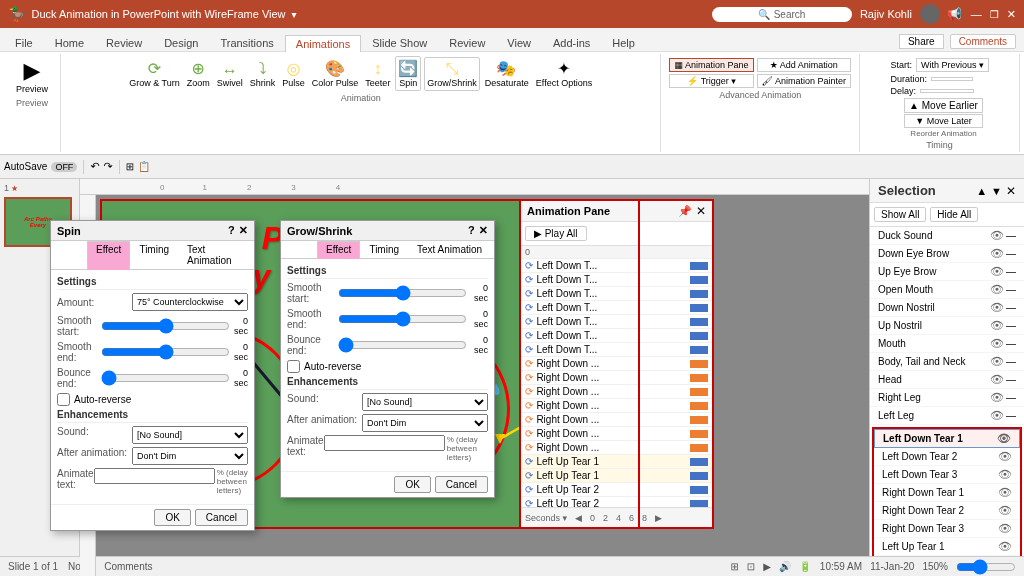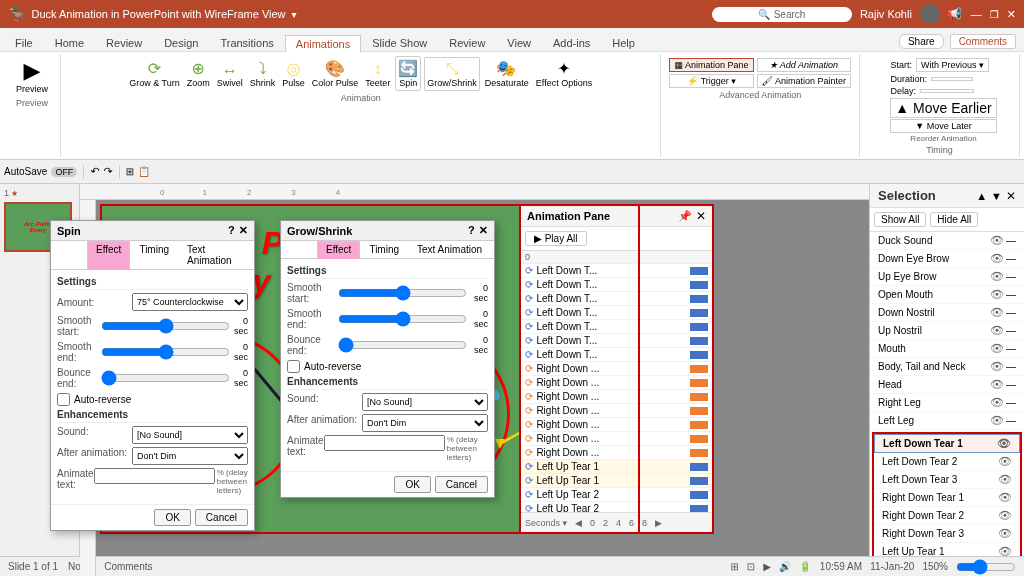--- a/index.html
+++ b/index.html
@@ -108,21 +108,21 @@
     <div class="ribbon-tab">Review</div>
     <div class="ribbon-tab">Design</div>
     <div class="ribbon-tab">Transitions</div>
     <div class="ribbon-tab active">Animations</div>
     <div class="ribbon-tab">Slide Show</div>
     <div class="ribbon-tab">Review</div>
     <div class="ribbon-tab">View</div>
     <div class="ribbon-tab">Add-ins</div>
     <div class="ribbon-tab">Help</div>
     <div style="margin-left:auto;display:flex;align-items:center;gap:6px;padding-right:8px;margin-bottom:2px;">
-      <button style="font-size:10px;padding:1px 8px;cursor:pointer;border:1px solid #ccc;border-radius:6px;background:white;">Share</button>
+      <button style="font-size:10px;padding:1px 8px;cursor:pointer;border:1px solid #ccc;border-radius:0;background:white;">Share</button>
       <button style="font-size:10px;padding:1px 8px;cursor:pointer;border:1px solid #ccc;border-radius:2px;background:white;color:#b7472a;">Comments</button>
     </div>
   </div>
 
   <div id="ribbon-content" style="display:flex;align-items:stretch;padding:2px 4px;background:white;min-height:70px;gap:0;">
 
     <div class="ribbon-group">
       <div class="ribbon-btn">
         <span style="font-size:22px;">▶</span>
         <span class="label">Preview</span>
@@ -180,21 +180,21 @@
       <span class="ribbon-group-label">Animation</span>
     </div>
 
     <div class="ribbon-group" style="min-width:180px;">
       <div style="display:flex;gap:3px;align-items:flex-start;padding-top:2px;">
         <div style="display:flex;flex-direction:column;gap:2px;">
           <button style="font-size:9px;padding:1px 4px;cursor:pointer;border:1px solid #b7472a;background:#f9e8e4;white-space:nowrap;">▦ Animation Pane</button>
           <button style="font-size:9px;padding:1px 4px;cursor:pointer;border:1px solid #ccc;background:white;white-space:nowrap;">⚡ Trigger ▾</button>
         </div>
         <div style="display:flex;flex-direction:column;gap:2px;">
-          <button style="font-size:9px;padding:1px 4px;cursor:pointer;border:1px solid #ccc;background:white;white-space:nowrap;font-style:italic;">★ Add Animation</button>
+          <button style="font-size:9px;padding:1px 4px;cursor:pointer;border:1px solid #ccc;background:white;white-space:nowrap;">★ Add Animation</button>
           <button style="font-size:9px;padding:1px 4px;cursor:pointer;border:1px solid #ccc;background:white;white-space:nowrap;">🖌 Animation Painter</button>
         </div>
       </div>
       <span class="ribbon-group-label">Advanced Animation</span>
     </div>
 
     <div class="ribbon-group" style="min-width:160px;">
       <div style="font-size:9px;display:flex;flex-direction:column;gap:2px;padding-top:2px;">
         <div style="display:flex;align-items:center;gap:4px;">
           <span>Start:</span>
@@ -203,21 +203,21 @@
         <div style="display:flex;align-items:center;gap:4px;">
           <span>Duration:</span>
             <span style="border:1px solid #ccc;padding:1px 20px;font-size:9px;"></span>
         </div>
         <div style="display:flex;align-items:center;gap:4px;">
           <span>Delay:</span>
             <span style="border:1px solid #ccc;padding:1px 26px;font-size:9px;"></span>
         </div>
       </div>
       <div style="display:flex;flex-direction:column;gap:1px;margin-left:8px;padding-top:2px;">
-        <button style="font-size:14px;padding:1px 4px;cursor:pointer;border:1px solid #ccc;background:white;white-space:nowrap;">▲ Move Earlier</button>
+        <button style="font-size:10px;padding:1px 4px;cursor:pointer;border:1px solid #ccc;background:white;white-space:nowrap;">▲ Move Earlier</button>
         <button style="font-size:9px;padding:1px 4px;cursor:pointer;border:1px solid #ccc;background:white;white-space:nowrap;">▼ Move Later</button>
         <span style="font-size:8px;color:#666;text-align:center;">Reorder Animation</span>
       </div>
       <span class="ribbon-group-label">Timing</span>
     </div>
   </div>
 </div>
 
 <div id="toolbar">
   <span style="font-size:10px;">AutoSave</span>

